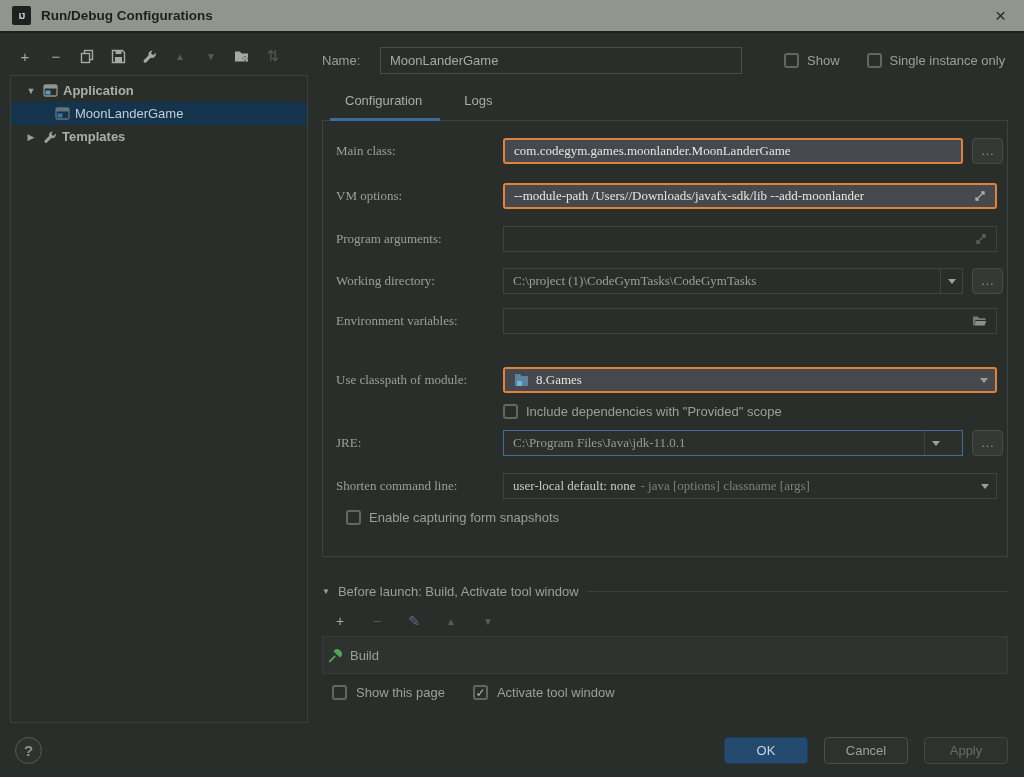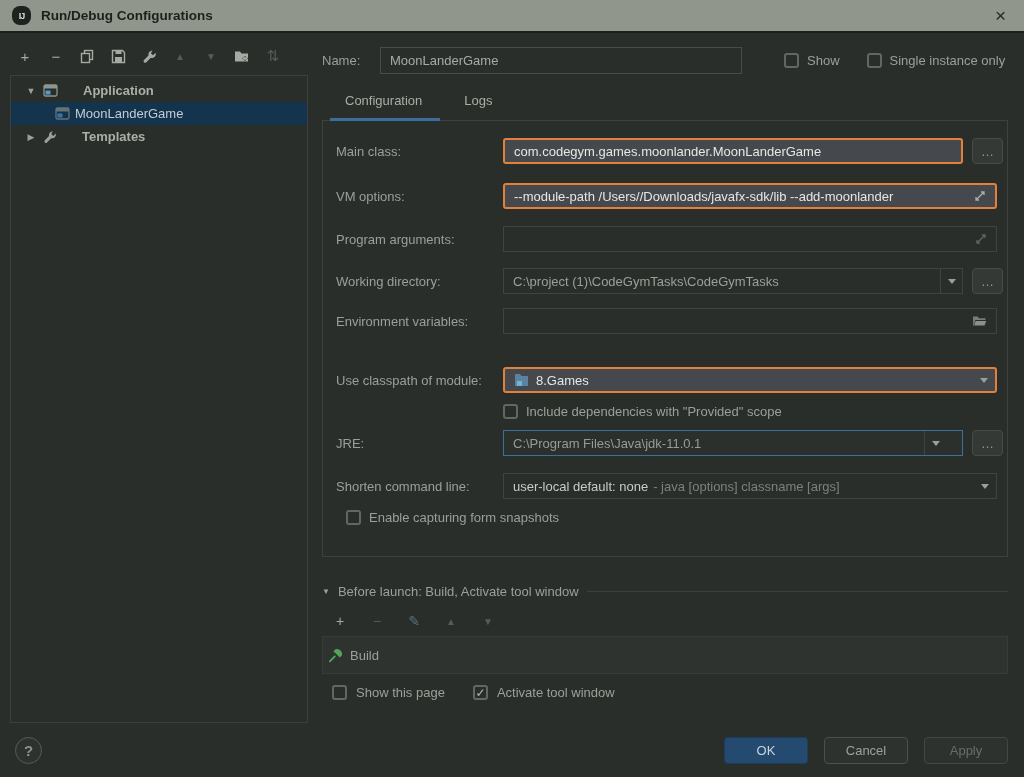--- a/index.html
+++ b/index.html
@@ -4,50 +4,50 @@
 <style>
   * { margin:0; padding:0; box-sizing:border-box; }
   html,body { background:#1e211e; }
   .window {
     position:relative; width:1024px; height:777px; overflow:hidden;
     background:#2a2e2a; font-family:"Liberation Sans", sans-serif;
     font-size:13px; color:#99a097;
   }
   
   .titlebar { height:33px; background:#90968c; display:flex; align-items:center; padding:0 12px; border-bottom:2px solid #1c1f1c; }
-  .app-logo { width:19px; height:19px; background:#1e211e; border-radius:8px; color:#d8dcd8; font-size:9px; font-weight:bold; display:flex; align-items:center; justify-content:center; letter-spacing:-1px; }
+  .app-logo { width:19px; height:19px; background:#1e211e; border-radius:2px; color:#d8dcd8; font-size:9px; font-weight:bold; display:flex; align-items:center; justify-content:center; letter-spacing:-1px; }
   .title-text { margin-left:10px; color:#1c201c; font-weight:700; font-size:13.5px; }
   .close-x { margin-left:auto; color:#262a26; font-size:19px; line-height:19px; cursor:default; padding:0 6px; }
   
   .left-toolbar { position:absolute; top:46px; left:16px; display:flex; align-items:center; gap:13px; height:20px; }
   .tbi { width:18px; height:18px; display:flex; align-items:center; justify-content:center; color:#a4aba2; font-size:15px; }
   .tbi.disabled { color:#555c55; }
   .tbi svg { display:block; }
   .tree-box { position:absolute; left:10px; top:75px; width:298px; height:648px; border:1px solid #3a403b; }
   .tree-row { height:23px; display:flex; align-items:center; gap:5px; padding-left:13px; white-space:nowrap; }
   .tree-row.child { padding-left:44px; }
   .tree-row.selected { background:#14334d; color:#bcc8d1; }
   .tree-chevron { width:14px; font-size:9px; color:#9aa198; text-align:center; flex:none; }
-  .tree-label { font-weight:700; color:#a9b0a6;margin-left:20px; }
+  .tree-label { font-weight:700; color:#a9b0a6; }
   .tree-row.selected .tree-label-plain { color:#c2cdd5; }
   .help-btn { position:absolute; left:15px; bottom:13px; width:27px; height:27px; border-radius:50%; border:1px solid #565d56; color:#8b928a; font-size:15px; font-weight:700; display:flex; align-items:center; justify-content:center; background:#2e322e; }
   
   .right-panel { position:absolute; left:322px; top:46px; width:686px; }
   .name-row { display:flex; align-items:center; height:28px; }
   .name-label { width:58px; }
   .name-field { width:362px; height:27px; border:1px solid #474d47; display:flex; align-items:center; padding:0 9px; color:#a5aca3; background:transparent; }
   .cb-group { display:flex; align-items:center; gap:8px; }
   .checkbox { width:15px; height:15px; border:2px solid #616860; border-radius:3px; background:transparent; flex:none; display:flex; align-items:center; justify-content:center; color:transparent; font-size:12px; line-height:12px; }
   .checkbox.checked { color:#b4bbb1; }
   .tabs-row { margin-top:19px; height:27px; display:flex; gap:42px; padding-left:23px; position:relative; }
   .tab { color:#a7aea4; }
   .tab-underline { position:absolute; left:8px; bottom:-1px; width:110px; height:3px; background:#3c6c9c; z-index:2; }
   
   .form-box { border:1px solid #3c423c; height:437px; padding:17px 11px 0 13px; }
-  .frow { display:flex; align-items:center; height:26px; }
+  .frow { display:flex; align-items:center; height:26px;font-family:Liberation Serif, serif; }
   .flabel { width:167px; flex:none; color:#99a097; }
   .fwrap { flex:1; display:flex; align-items:center; gap:9px; }
   .input { height:26px; display:flex; align-items:center; padding:0 9px; position:relative; }
   .input.orange { border:2px solid #e2813b; border-radius:3px; background:#45494d; color:#e4e7e3; }
   .input.plain  { border:1px solid #3e443f; background:transparent; color:#99a097; }
   .input.blue   { border:1px solid #3e6f99; background:#2c302c; color:#959c93; }
   .w-short { width:460px; } .w-full { width:494px; }
   .btn-more { width:31px; height:26px; border:1px solid #464c46; border-radius:4px; background:#353935; color:#8f968e; font-size:13px; display:flex; align-items:center; justify-content:center; }
   .arrow-cell { margin-left:auto; width:22px; align-self:stretch; display:flex; align-items:center; justify-content:center; border-left:1px solid #3e443f; }
   .arrow-cell.noline { border-left:none; }

